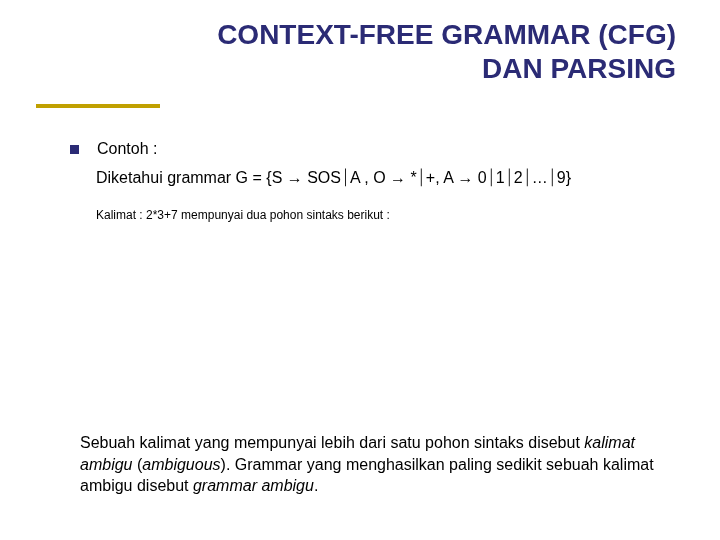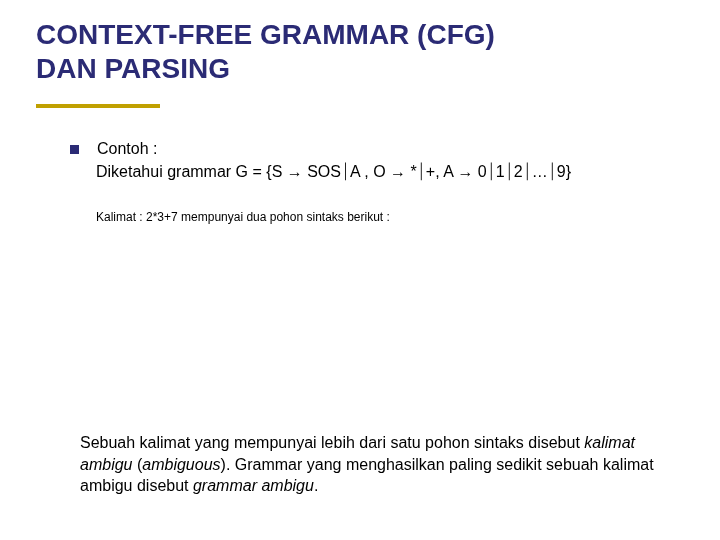--- a/index.html
+++ b/index.html
@@ -22,56 +22,57 @@
     position: absolute;
     left: 36px;
     top: 18px;
     width: 640px;
   }
   .title-text {
     font-size: 28px;
     font-weight: bold;
     color: #2b2b75;
     line-height: 1.2;
+    text-align: right;
   }
   .title-rule {
     position: absolute;
     left: 36px;
     top: 104px;
     width: 124px;
     height: 4px;
     background: #c0a000;
     border: none;
   }
   .body {
     position: absolute;
     left: 70px;
     top: 140px;
     width: 610px;
   }
   .bullet-row {
     display: flex;
     align-items: center;
-    margin-bottom: 2px;
+    margin-bottom: 8px;
   }
   .bullet-box {
     width: 9px;
     height: 9px;
     background: #2b2b75;
     margin-right: 18px;
     flex: none;
   }
   .contoh {
     font-size: 16px;
     font-family: Tahoma, Verdana, sans-serif;
   }
   .grammar-line {
     font-size: 16px;
     font-family: Tahoma, Verdana, sans-serif;
-    margin: 0 0 24px 26px;
+    margin: 0 0 16px 26px;
     line-height: 1.5;
     white-space: nowrap;
   }
   .kalimat-line {
     font-size: 12px;
     font-family: Tahoma, Verdana, sans-serif;
     margin: 0 0 0 26px;
     line-height: 1.5;
   }
   .footer-para {

